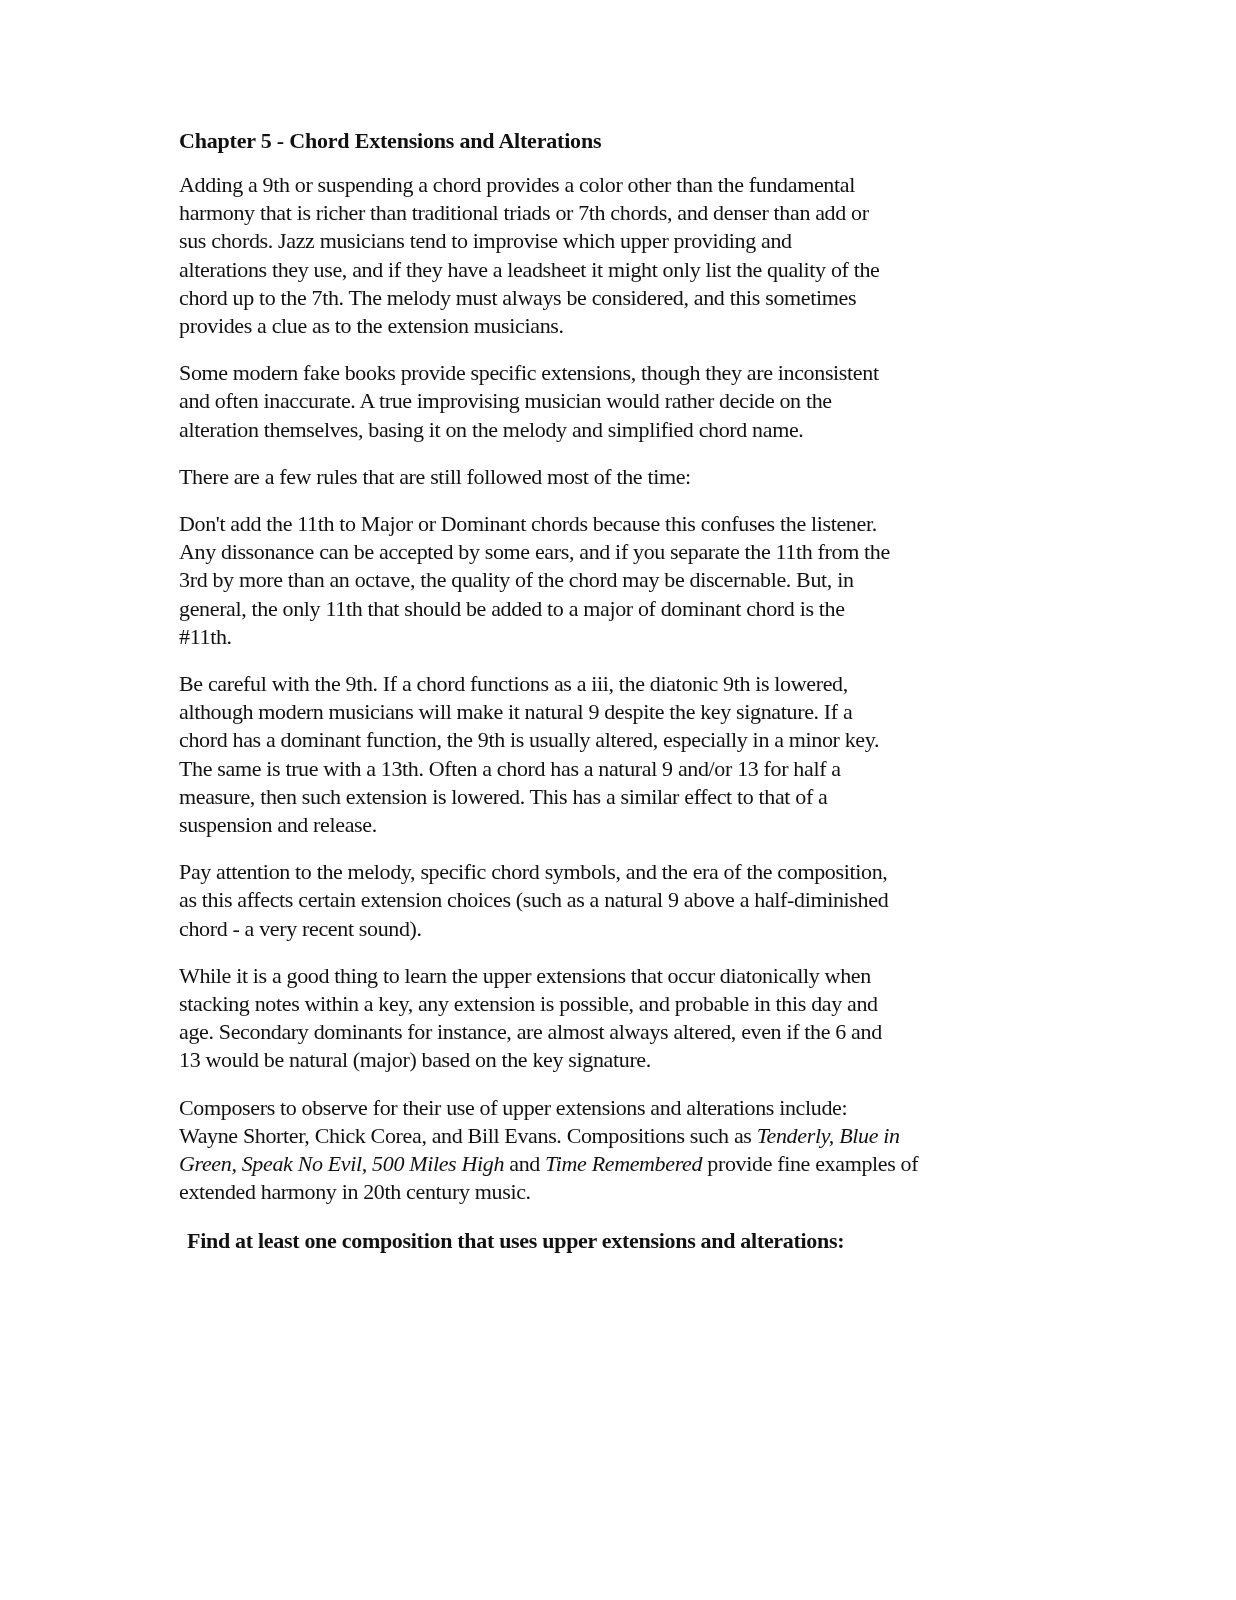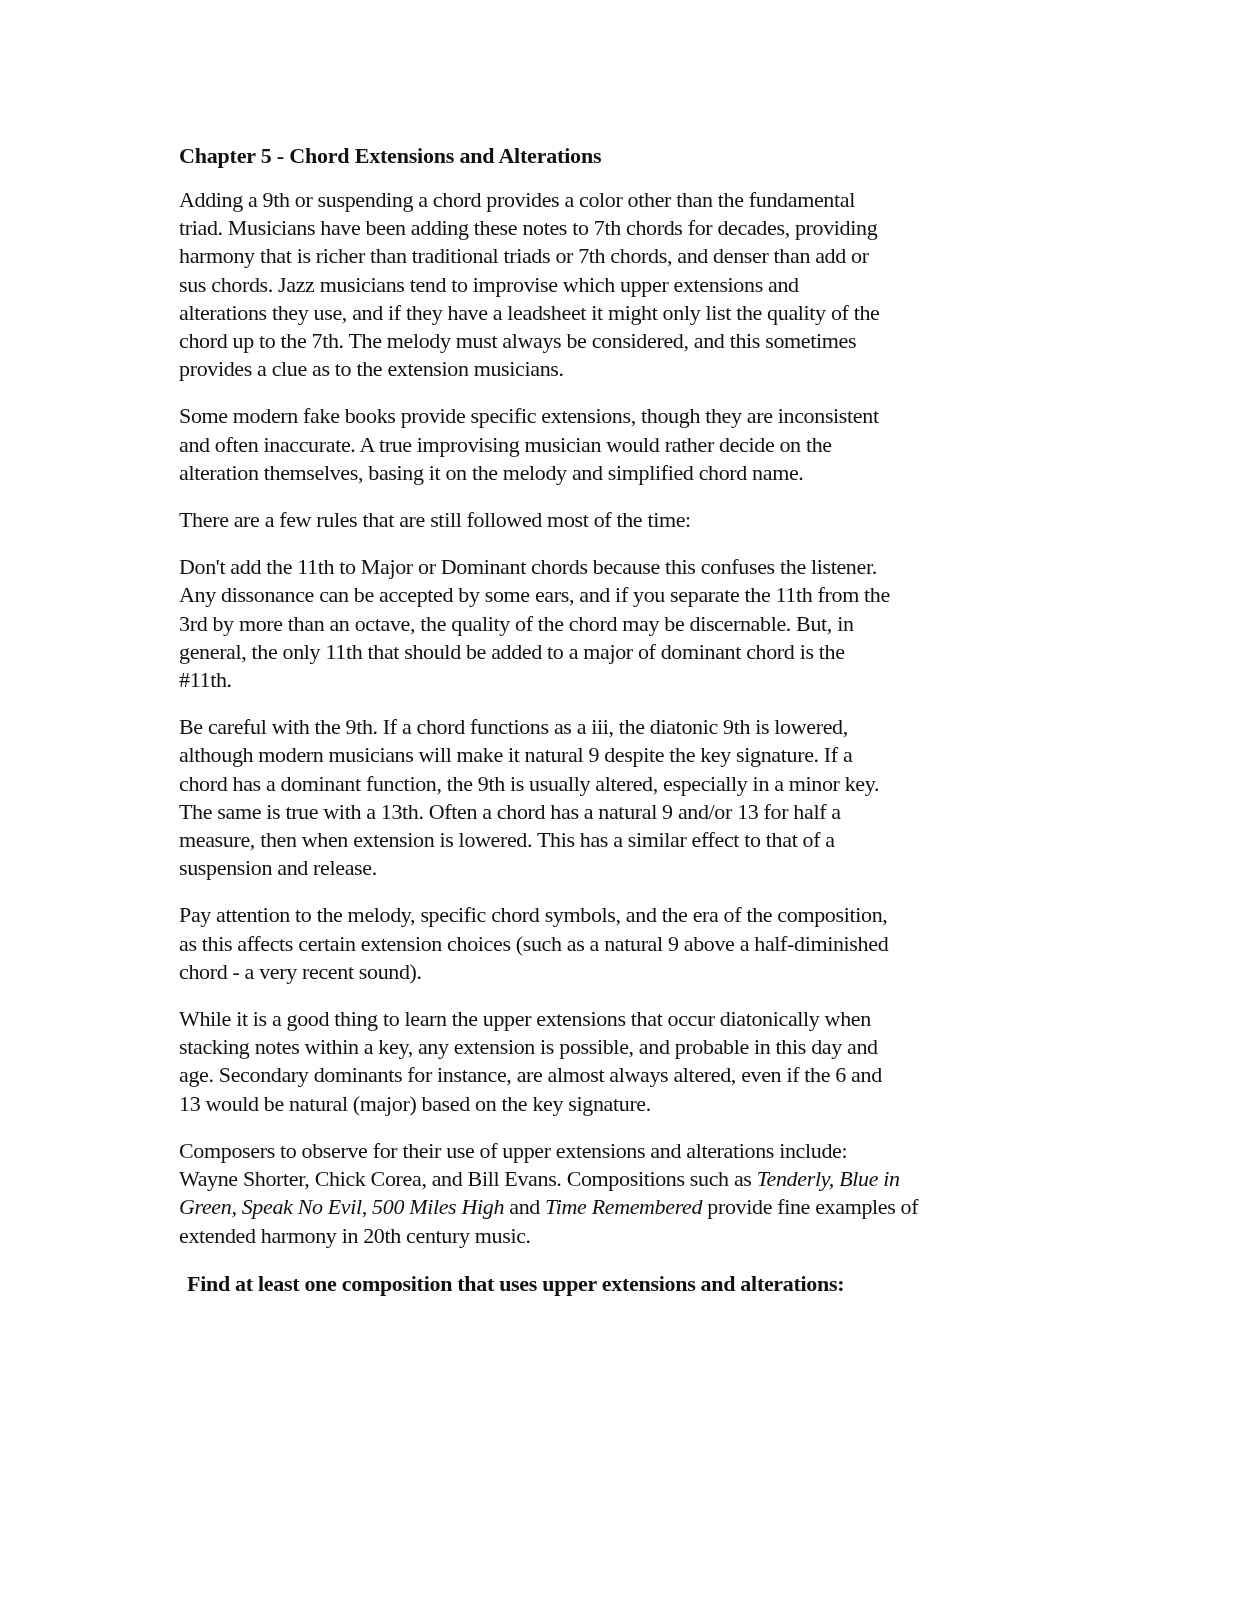--- a/index.html
+++ b/index.html
@@ -11,21 +11,21 @@
       width: 1236px;
       height: 1600px;
       position: relative;
       overflow: hidden;
       color: #111111;
       font-family: "Liberation Serif", "DejaVu Serif", serif;
     }
     .page {
       position: absolute;
       left: 179px;
-      top: 140px;
+      top: 125px;
       width: 860px;
     }
     .title {
       font-weight: bold;
       font-size: 22px;
       line-height: 32px;
       margin: 0 0 14px 0;
       letter-spacing: -0.2px;
     }
     .para {
@@ -46,23 +46,22 @@
     }
   </style>
 </head>
 <body>
 
 <div class="page">
   <h1 class="title">Chapter 5 - Chord Extensions and Alterations</h1>
 
   <p class="para">
     <span class="line">Adding a 9th or suspending a chord provides a color other than the fundamental</span>
-    <span class="line">triad.  Musicians have been adding these notes to 7th chords for decades, providing</span>
     <span class="line">harmony that is richer than traditional triads or 7th chords, and denser than add or</span>
-    <span class="line">sus chords.  Jazz musicians tend to improvise which upper extensions and</span>
+    <span class="line">sus chords.  Jazz musicians tend to improvise which upper providing and</span>
     <span class="line">alterations they use, and if they have a leadsheet it might only list the quality of the</span>
     <span class="line">chord up to the 7th.  The melody must always be considered, and this sometimes</span>
     <span class="line">provides a clue as to the extension musicians.</span>
   </p>
 
   <p class="para">
     <span class="line">Some modern fake books provide specific extensions, though they are inconsistent</span>
     <span class="line">and often inaccurate.  A true improvising musician would rather decide on the</span>
     <span class="line">alteration themselves, basing it on the melody and simplified chord name.</span>
   </p>
@@ -77,21 +76,21 @@
     <span class="line">3rd by more than an octave, the quality of the chord may be discernable.  But, in</span>
     <span class="line">general, the only 11th that should be added to a major of dominant chord is the</span>
     <span class="line">#11th.</span>
   </p>
 
   <p class="para">
     <span class="line">Be careful with the 9th.  If a chord functions as a iii, the diatonic 9th is lowered,</span>
     <span class="line">although modern musicians will make it natural 9 despite the key signature.  If a</span>
     <span class="line">chord has a dominant function, the 9th is usually altered, especially in a minor key.</span>
     <span class="line">The same is true with a 13th.  Often a chord has a natural 9 and/or 13 for half a</span>
-    <span class="line">measure, then when extension is lowered.  This has a similar effect to that of a</span>
+    <span class="line">measure, then such extension is lowered.  This has a similar effect to that of a</span>
     <span class="line">suspension and release.</span>
   </p>
 
   <p class="para">
     <span class="line">Pay attention to the melody, specific chord symbols, and the era of the composition,</span>
     <span class="line">as this affects certain extension choices (such as a natural 9 above a half-diminished</span>
     <span class="line">chord - a very recent sound).</span>
   </p>
 
   <p class="para">

